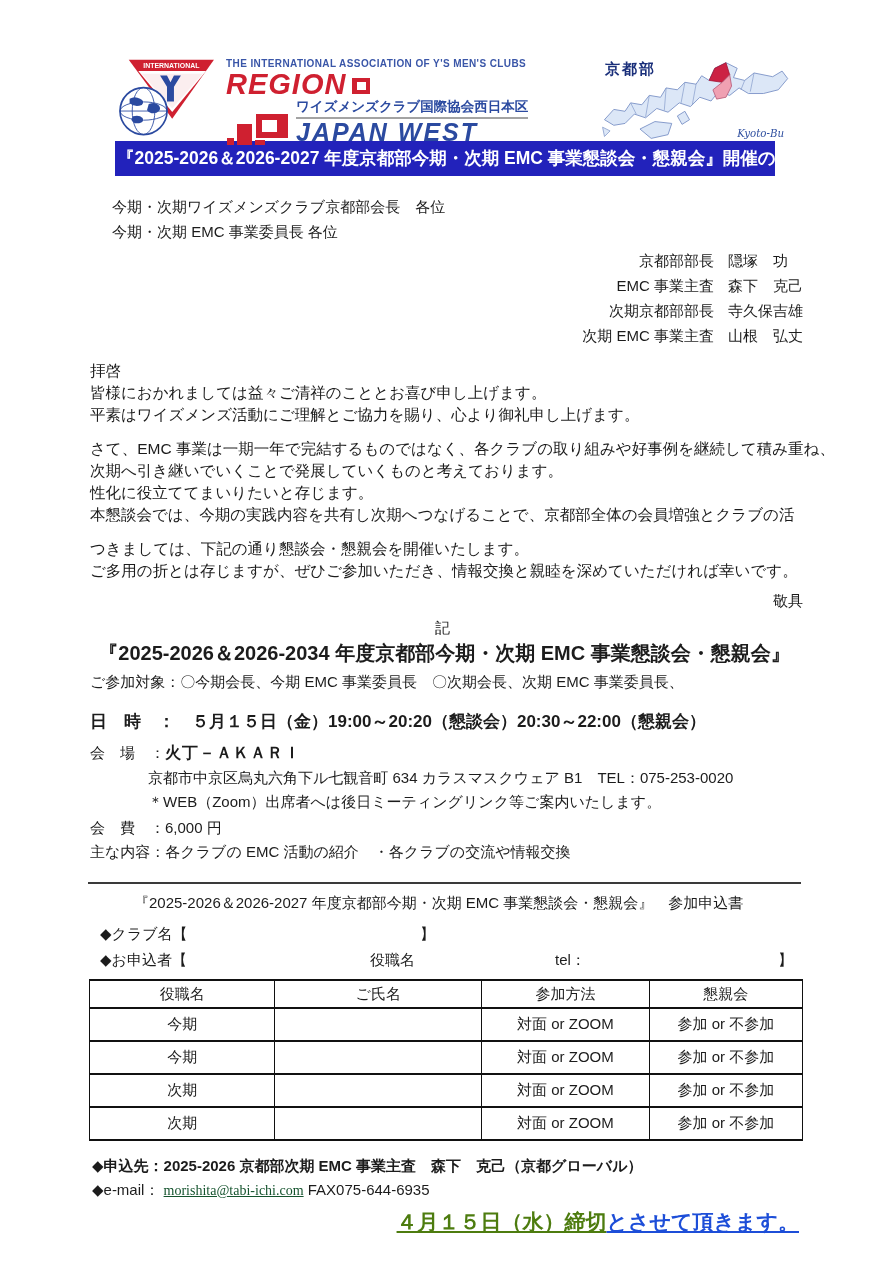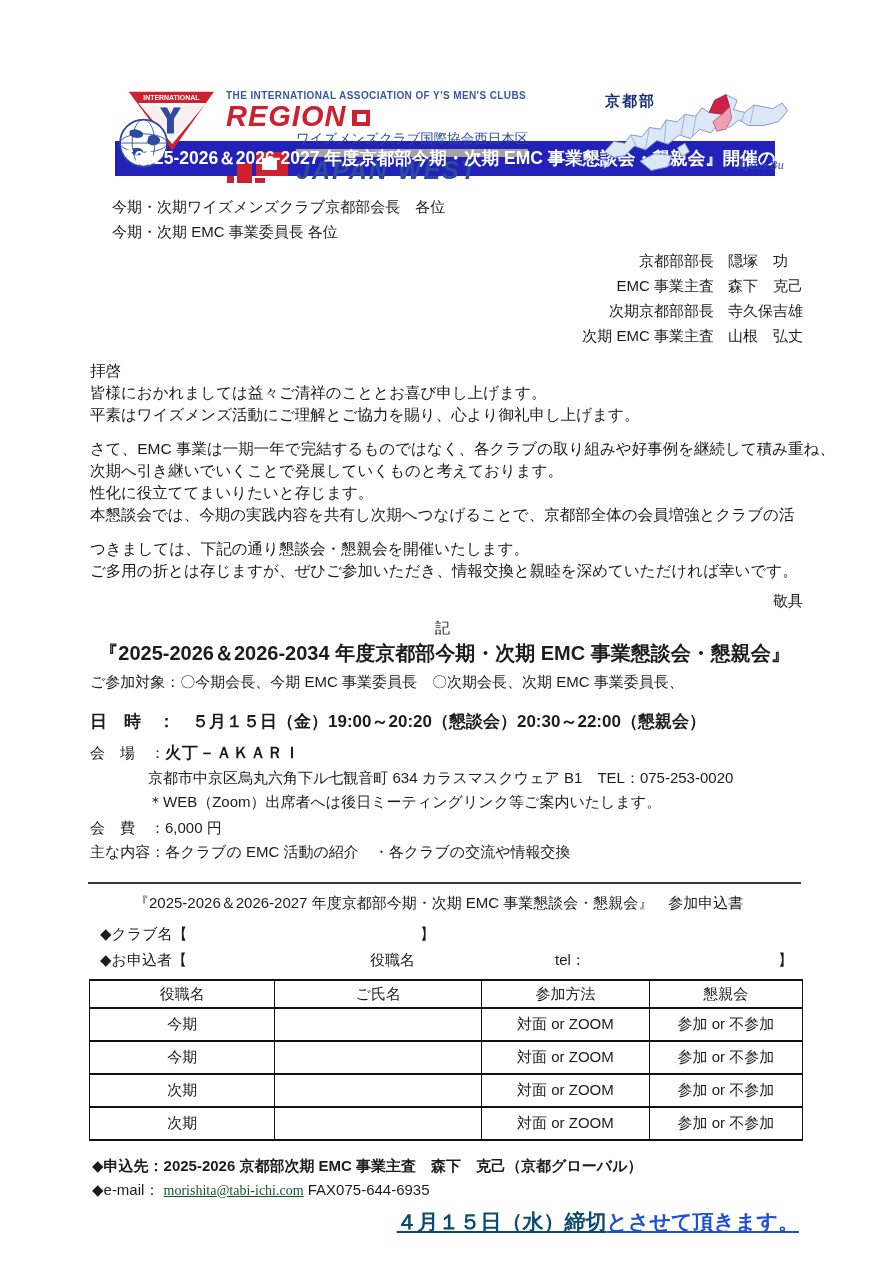--- a/index.html
+++ b/index.html
@@ -1,33 +1,33 @@
 <!DOCTYPE html>
 <html><head>
 <meta charset="utf-8">
 <style>
   * { margin: 0; padding: 0; box-sizing: border-box; }
   html, body { width: 889px; height: 1266px; background: #ffffff; overflow: hidden;
     font-family: "Liberation Sans", "DejaVu Sans", sans-serif; color: #1c1c1c; }
 
   
   .header { display: flex; justify-content: space-between; align-items: flex-start;
-    padding: 90px 92px 0 112px; height: 138px; }
+    padding: 58px 92px 0 112px; height: 138px; }
   .logo-block { display: flex; align-items: flex-start; }
   .emblem { width: 110px; height: 80px; flex: 0 0 auto; }
   .logo-text { margin-left: 4px; }
   .assoc { color: #3a56a8; font-size: 10px; letter-spacing: .4px; font-weight: bold; }
   .region-line { display: flex; align-items: flex-end; margin-top: 1px; }
   .region { color: #cf2030; font-style: italic; font-weight: bold; font-size: 29px;
     letter-spacing: 1px; line-height: 28px; text-align: center; }
   .region-mark { margin-left: 4px; margin-bottom: 2px; }
   .jw-line { display: flex; align-items: flex-end; margin-top: 0; }
   .pixel-mark { margin-right: 6px; }
-  .jp-underlined { color: #2b4aa0; font-size: 13.5px; font-weight: normal;
-    border-bottom: 8px solid #a3a3a3; padding-bottom: 1px; }
+  .jp-underlined { color: #2b4aa0; font-size: 13.5px; font-weight: bold;
+    border-bottom: 2px solid #a3a3a3; padding-bottom: 1px; }
   .japan-west { color: #2b4aa0; font-style: italic; font-weight: bold; font-size: 25px;
     letter-spacing: 2px; line-height: 27px; }
   .map-block { position: relative; width: 200px; height: 86px; }
   .map-label { position: absolute; left: 8px; top: 2px; color: #1a2f7a;
     font-weight: bold; font-size: 15px; letter-spacing: 2px; }
   .map-svg { position: absolute; left: 0; top: 0; }
 
   
   .banner { margin: 3px 114px 0 115px; background: #2222bb; color: #ffffff;
     text-align: center; font-weight: bold; font-size: 17.5px; padding: 5px 2px 6px;
@@ -80,21 +80,21 @@
   table.signup th { height: 28px; }
   table.signup td { height: 33px; }
 
   
   .footer-apply { margin: 16px 0 0 92px; font-size: 15px; font-weight: bold; white-space: nowrap; }
   .footer-email { margin: 5px 0 0 92px; font-size: 15px; white-space: nowrap; }
   .email-link { color: #14532d; text-decoration: underline;
     font-family: Liberation Serif, serif; font-size: 14px; }
   .deadline { margin: 8px 90px 0 0; text-align: right; font-size: 21px; font-weight: bold;
     white-space: nowrap; }
-  .deadline .red { color: #0c4a6e; text-decoration: underline; }
+  .deadline .red { color: #4d7c0f; text-decoration: underline; }
   .deadline .black { color: #1d4ed8; text-decoration: underline; }
 </style>
 </head>
 <body>
 
 <div class="header">
   <div class="logo-block">
     <svg class="emblem" viewBox="0 0 120 92">
       <polygon points="16,2 114,2 66,70" fill="#cf2030"></polygon>
       <polygon points="27,15 105,15 66,62" fill="#ffffff"></polygon>

